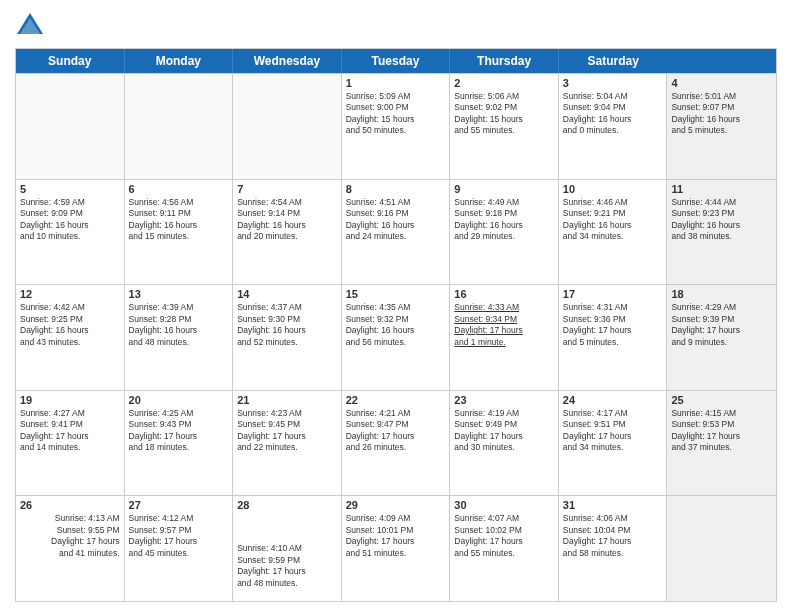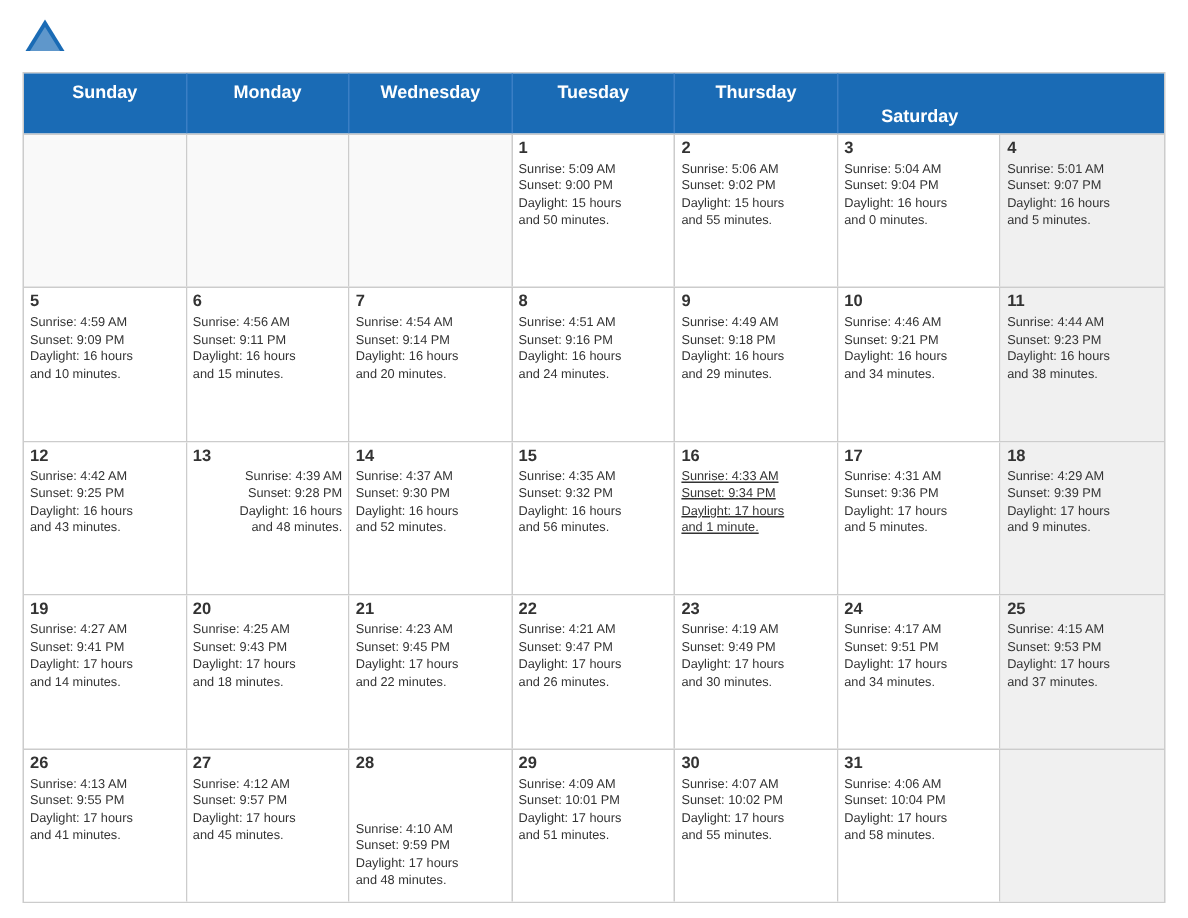--- a/index.html
+++ b/index.html
@@ -72,21 +72,21 @@
       background: #1a6bb5;
     }
     .cal-header-cell {
       color: #fff;
       font-size: 12px;
       font-weight: bold;
       text-align: center;
       padding: 5px 2px;
       border-right: 1px solid #3a7fc5;
     }
-    .cal-header-cell:last-child { border-right: none; margin-top: 16px; }
+    .cal-header-cell:last-child { border-right: none; }
     .cal-body {
       flex: 1;
       display: grid;
       grid-template-rows: repeat(5, 1fr);
     }
     .cal-row {
       display: grid;
       grid-template-columns: repeat(7, 1fr);
       border-top: 1px solid #ccc;
     }
@@ -231,21 +231,21 @@
         <div class="cal-row">
           <div class="cal-cell">
             <span class="day-num">12</span>
             <div class="cell-text" style="white-space: pre-line;">Sunrise: 4:42 AM
 Sunset: 9:25 PM
 Daylight: 16 hours
 and 43 minutes.</div>
           </div>
           <div class="cal-cell">
             <span class="day-num">13</span>
-            <div class="cell-text" style="white-space: pre-line; text-align: right;">Sunrise: 4:39 AM
+            <div class="cell-text" style="white-space: pre-line;">Sunrise: 4:39 AM
 Sunset: 9:28 PM
 Daylight: 16 hours
 and 48 minutes.</div>
           </div>
           <div class="cal-cell">
             <span class="day-num">14</span>
             <div class="cell-text" style="white-space: pre-line;">Sunrise: 4:37 AM
 Sunset: 9:30 PM
 Daylight: 16 hours
 and 52 minutes.</div>
@@ -326,21 +326,21 @@
             <span class="day-num">25</span>
             <div class="cell-text" style="white-space: pre-line;">Sunrise: 4:15 AM
 Sunset: 9:53 PM
 Daylight: 17 hours
 and 37 minutes.</div>
           </div>
         </div>
         <div class="cal-row">
           <div class="cal-cell">
             <span class="day-num">26</span>
-            <div class="cell-text" style="white-space: pre-line;">Sunrise: 4:13 AM
+            <div class="cell-text" style="white-space: pre-line; text-align: right;">Sunrise: 4:13 AM
 Sunset: 9:55 PM
 Daylight: 17 hours
 and 41 minutes.</div>
           </div>
           <div class="cal-cell">
             <span class="day-num">27</span>
             <div class="cell-text" style="white-space: pre-line;">Sunrise: 4:12 AM
 Sunset: 9:57 PM
 Daylight: 17 hours
 and 45 minutes.</div>

